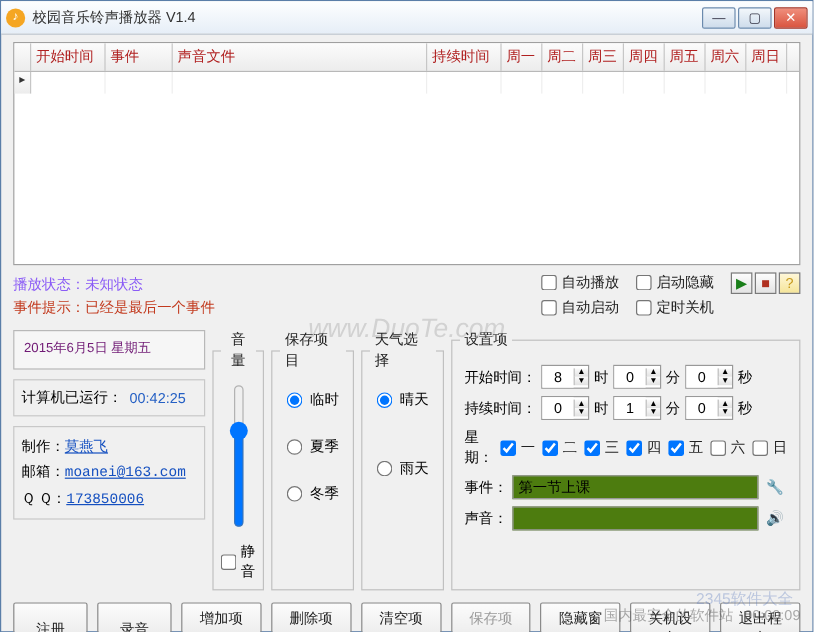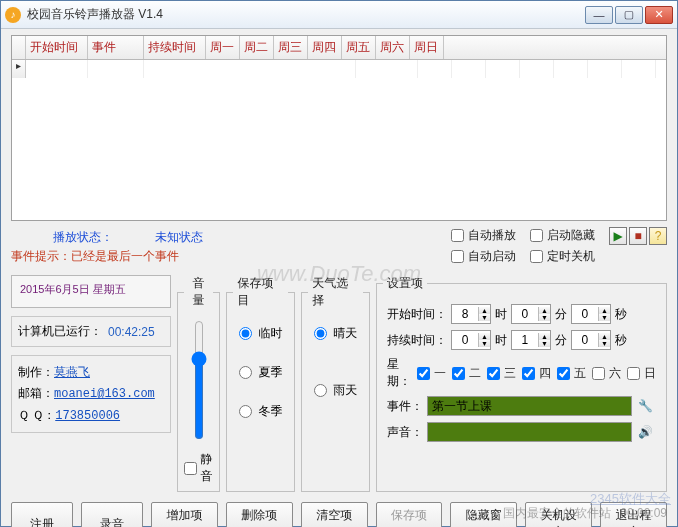--- a/index.html
+++ b/index.html
@@ -24,21 +24,21 @@
 .row-cells { flex:1; display:flex; }
 .row-cells .cell { border-right:1px solid #eee; height:18px; }
 
 .c-start { width: 62px; } .c-event { width: 56px; } .c-file { width: 212px; } .c-dur { width: 62px; }
 .c-d { width: 34px; }
 
 
 .status-row { display:flex; margin-top:6px; align-items:flex-start; }
 .status-left { flex:1; }
 .status-left p { margin: 2px 0; }
-.green { color: #1d4ed8; margin-left: 42px; }
+.green { color: #8b5cf6; }
 .redish { color: #c23a1e; }
 .checks { display:grid; grid-template-columns: auto auto; gap: 4px 14px; align-items:center; margin-right: 8px; }
 .chk { display:flex; align-items:center; gap:4px; color:#222; }
 .chk input { width:13px;height:13px; }
 .small-btns { display:flex; gap:2px; align-items:center; margin-left:6px; }
 .icon-btn { width:18px;height:18px; border:1px solid #7a7a7a; background:linear-gradient(#fdfdfd,#e3e3e3); display:flex;align-items:center;justify-content:center; }
 
 
 .lower { display:flex; margin-top:8px; gap:6px; }
 .panel { border:1px solid #b8b8b8; background:#f6f6f6; padding:6px 8px; }
@@ -71,21 +71,21 @@
 .days { display:flex; gap:6px; align-items:center; }
 .evrow input[type=text] { flex:1; border:1px solid #999; padding:2px 4px; background:#4d7c0f; }
 .icon-end { width:20px; height:20px; display:flex;align-items:center;justify-content:center; }
 
 
 .bottom-bar { display:flex; gap:8px; justify-content:center; margin-top:10px; }
 .btn { min-width:62px; padding:4px 10px; border:1px solid #8a8a8a; background:linear-gradient(#fcfcfc,#e3e3e3); border-radius:2px; color:#222; }
 .btn.disabled { color:#9a9a9a; }
 
 .watermark { position:absolute; top:260px; left:0; right:0; text-align:center; font-size:22px; color:rgba(120,120,120,0.25); font-style:italic; pointer-events:none; }
-.corner-stamp { position:absolute; right:6px; bottom:18px; color:rgba(90,120,190,0.35); font-size:13px;text-decoration:underline; }
+.corner-stamp { position:absolute; right:16px; bottom:18px; color:rgba(90,120,190,0.35); font-size:13px; }
 .corner-sub { position:absolute; right:10px; bottom:4px; color:rgba(90,90,90,0.5); font-size:11px; }
 </style>
 </head>
 <body>
 
 <div class="window">
 
   <div class="titlebar">
     <div class="titlebar-icon">♪</div>
     <div class="titlebar-title">校园音乐铃声播放器 V1.4</div>
@@ -96,20 +96,21 @@
     </div>
   </div>
 
   <div class="content">
 
     <div class="grid">
       <div class="grid-header">
         <div class="cell" style="width:14px;border-right:1px solid #c6c6c6;"></div>
         <div class="cell c-start">开始时间</div>
         <div class="cell c-event">事件</div>
+        <div class="cell c-file">声音文件</div>
         <div class="cell c-dur">持续时间</div>
         <div class="cell c-d">周一</div>
         <div class="cell c-d">周二</div>
         <div class="cell c-d">周三</div>
         <div class="cell c-d">周四</div>
         <div class="cell c-d">周五</div>
         <div class="cell c-d">周六</div>
         <div class="cell c-d">周日</div>
       </div>
       <div class="grid-body">

